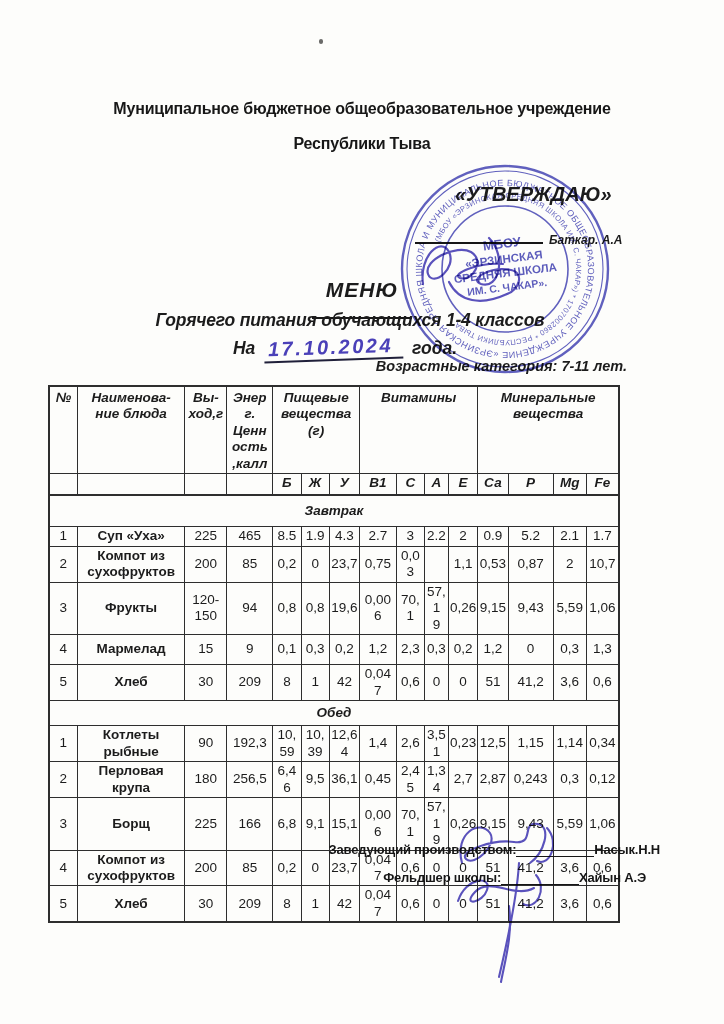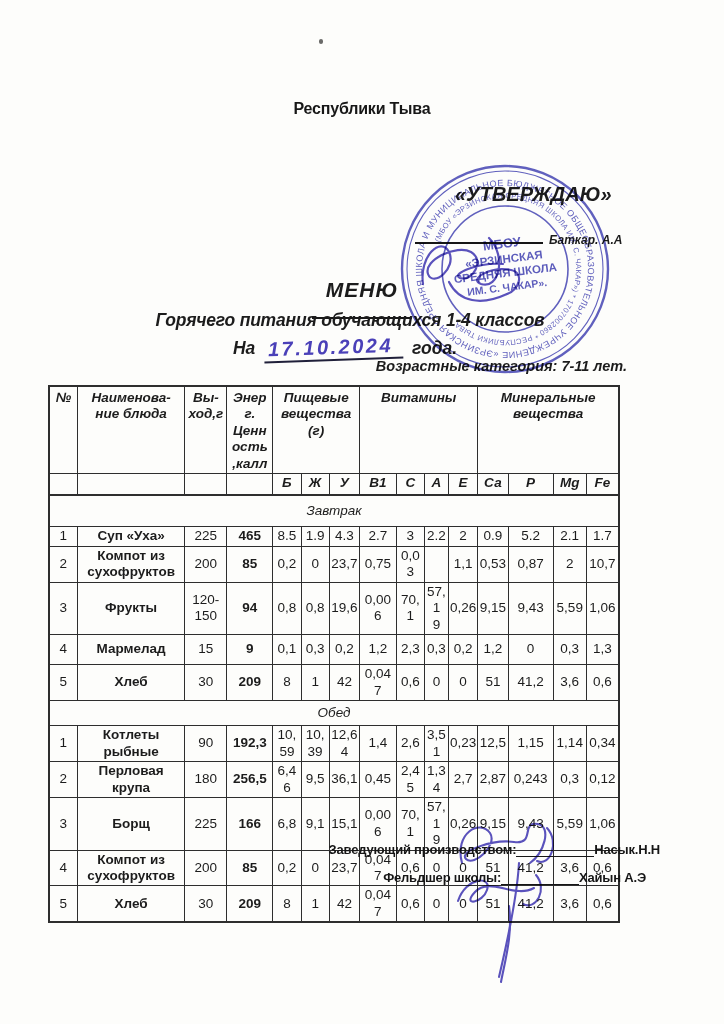--- a/index.html
+++ b/index.html
@@ -40,25 +40,25 @@
   table.menu{position:absolute;left:48px;top:385px;width:572px;border-collapse:collapse;
              table-layout:fixed;z-index:2;}
   table.menu td,table.menu th{border:1.4px solid #2e2e2e;padding:1px 1px;
              font-size:13.5px;line-height:1.22;text-align:center;vertical-align:middle;
              white-space:pre-line;word-wrap:break-word;overflow:hidden;}
   table.menu{border:2px solid #2e2e2e;}
   table.menu thead th{font-weight:bold;font-style:italic;vertical-align:top;padding-top:3px;}
   table.menu thead tr.h1{height:74px;}
   table.menu thead tr.h2{height:21px;}
   table.menu thead tr.h2 th{vertical-align:middle;padding-top:0;border-bottom:2px solid #2e2e2e;}
-  td.section-title{font-weight:normal;font-style:italic;vertical-align:top;height:28px;
+  td.section-title{font-weight:bold;font-style:italic;vertical-align:top;height:28px;
                    border-bottom:2px solid #2e2e2e;font-size:14px;}
   td.section-title.mid{vertical-align:middle;height:22px;}
   td.c-dish{font-weight:bold;}
-  td.c-energy{font-weight:bold;margin-left:8px;}
+  td.c-energy{font-weight:normal;margin-left:8px;}
   #tb-breakfast tr:nth-child(2){height:20px;}
   #tb-breakfast tr:nth-child(3){height:32px;}
   #tb-breakfast tr:nth-child(4){height:36px;}
   #tb-breakfast tr:nth-child(5){height:30px;}
   #tb-breakfast tr:nth-child(6){height:30px;}
   #tb-lunch tr:nth-child(2){height:36px;}
   #tb-lunch tr:nth-child(3){height:36px;}
   #tb-lunch tr:nth-child(4){height:36px;}
   #tb-lunch tr:nth-child(5){height:32px;}
   #tb-lunch tr:nth-child(6){height:26px;}
@@ -73,20 +73,21 @@
                 border-radius:2px;z-index:1;}
 </style>
 </head>
 <body>
 
 <div class="page">
 
   <div class="dot-artifact"></div>
 
   <div class="org-block">
+    <div class="org-line l1">Муниципальное бюджетное общеобразовательное учреждение</div>
     <div class="org-line l3">Республики Тыва</div>
   </div>
 
   <div class="approve">
     <div class="t1">«УТВЕРЖДАЮ»</div>
     <div class="t3">
       <span class="sig-line"></span><span>Баткар. А.А</span>
     </div>
   </div>
 

